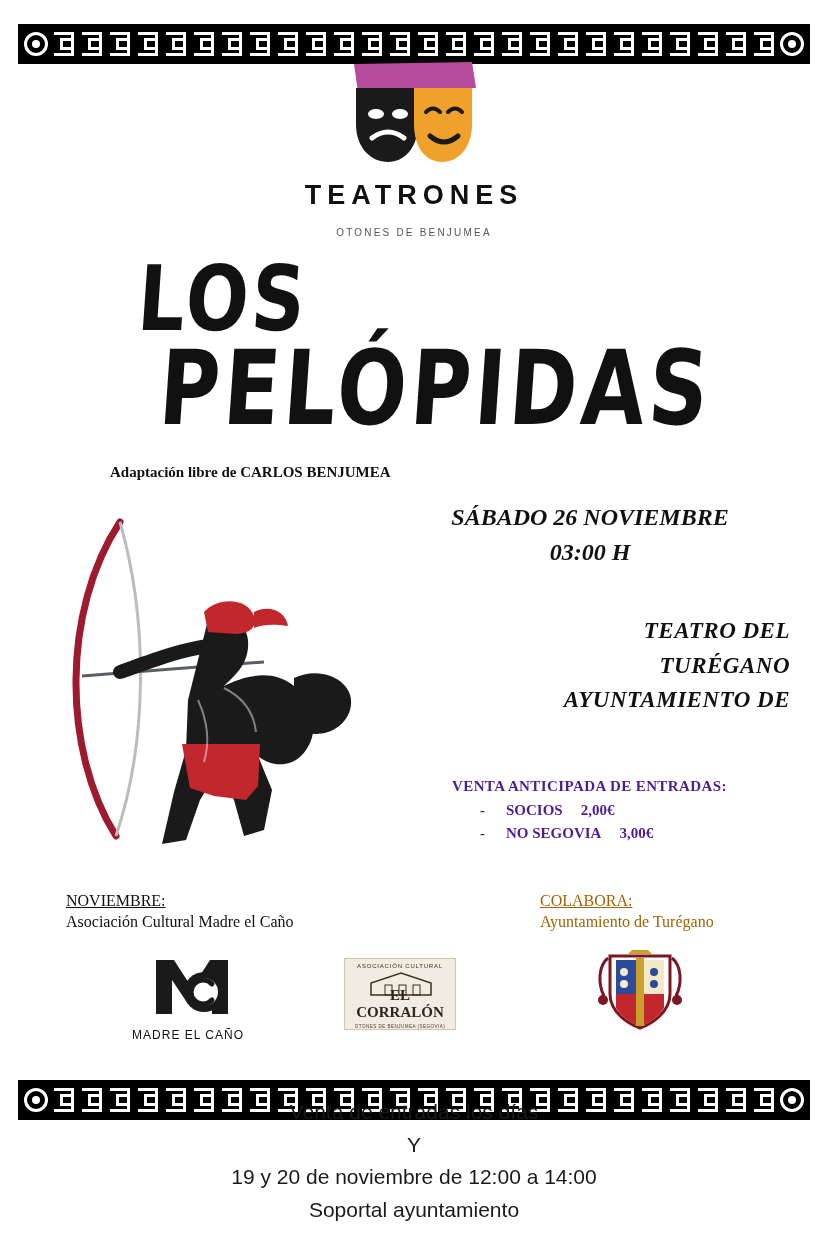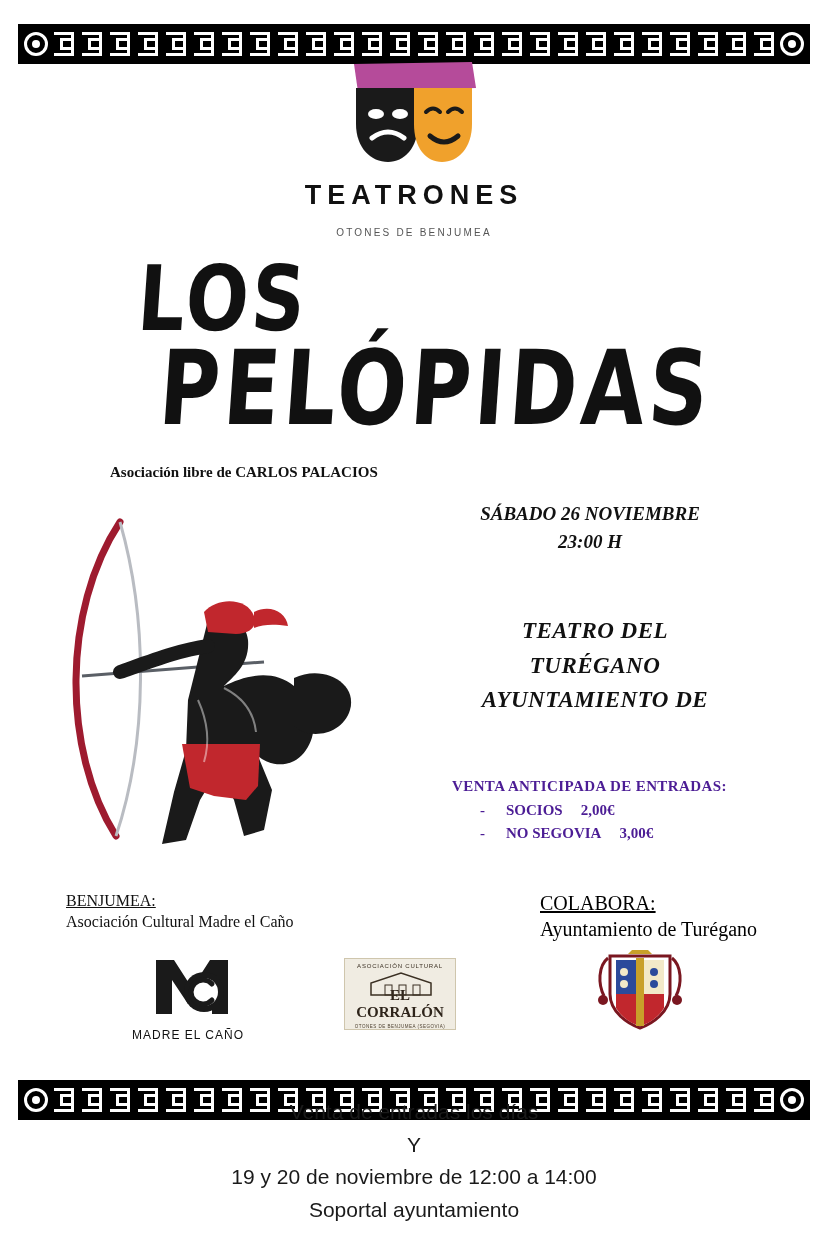--- a/index.html
+++ b/index.html
@@ -163,30 +163,30 @@
 
   
   .date-block {
     position: absolute;
     left: 390px;
     top: 500px;
     width: 400px;
     text-align: center;
     font-style: italic;
     font-weight: bold;
-    font-size: 19px;
+    font-size: 24px;
     line-height: 1.45;
     color: #111;
   }
   .venue-block {
     position: absolute;
     left: 400px;
     top: 614px;
     width: 390px;
-    text-align: center;
+    text-align: right;
     font-style: italic;
     font-weight: bold;
     font-size: 23px;
     line-height: 1.5;
     color: #111;
     letter-spacing: 0.5px;
   }
   .tickets-block {
     position: absolute;
     left: 452px;
@@ -224,22 +224,22 @@
     position: absolute;
     left: 66px;
     top: 892px;
     font-size: 16px;
     color: #111;
   }
   .credits-right {
     position: absolute;
     left: 540px;
     top: 892px;
-    font-size: 20px;
-    color: #000000;
+    font-size: 16px;
+    color: #a16207;
   }
   .credit-head {
     text-decoration: underline;
     margin-bottom: 3px;
   }
 
   
   .logo-madre {
     position: absolute;
     left: 108px;
@@ -362,21 +362,21 @@
     </div>
     <div class="brand-name">TEATRONES</div>
     <div class="brand-sub">OTONES DE BENJUMEA</div>
   </div>
 
   <div class="title-box">
     <div class="title-line1">LOS</div>
     <div class="title-line2">PELÓPIDAS</div>
   </div>
 
-  <div class="adaptacion">Asociación libre de CARLOS PALACIOS</div>
+  <div class="adaptacion">Adaptación libre de CARLOS BENJUMEA</div>
 
   <div class="archer">
     <svg width="320" height="390" viewBox="0 0 320 390" xmlns="http://www.w3.org/2000/svg">
 
       <path d="M62,22 C4,110 4,250 58,336" stroke="#9e1b2f" stroke-width="7" fill="none" stroke-linecap="round"></path>
       <path d="M62,22 C90,120 90,240 58,336" stroke="#b9bcc2" stroke-width="3" fill="none"></path>
 
       <path d="M24,176 L206,162" stroke="#5a5f66" stroke-width="3" fill="none"></path>
 
       <path d="M150,120 C168,112 188,120 190,140 C192,164 176,176 166,186
@@ -394,21 +394,21 @@
 
       <path d="M166,188 C186,198 196,214 198,232" stroke="#ffffff" stroke-width="2" fill="none" opacity="0.45"></path>
       <path d="M140,200 C150,222 152,242 146,262" stroke="#ffffff" stroke-width="2" fill="none" opacity="0.45"></path>
 
       <path d="M150,146 C122,150 96,160 62,172" stroke="#1a1a1a" stroke-width="14" fill="none" stroke-linecap="round"></path>
     </svg>
   </div>
 
   <div class="date-block">
     <div>SÁBADO 26 NOVIEMBRE</div>
-    <div>23:00 H</div>
+    <div>03:00 H</div>
   </div>
 
   <div class="venue-block">
     <div>TEATRO DEL</div>
     <div>TURÉGANO</div>
     <div>AYUNTAMIENTO DE</div>
   </div>
 
   <div class="tickets-block">
     <div class="tickets-title">VENTA ANTICIPADA DE ENTRADAS:</div>
@@ -420,21 +420,21 @@
       </li>
       <li>
         <span class="dash">-</span>
         <span>NO SEGOVIA</span>
         <span>3,00€</span>
       </li>
     </ul>
   </div>
 
   <div class="credits-left">
-    <div class="credit-head">BENJUMEA:</div>
+    <div class="credit-head">NOVIEMBRE:</div>
     <div>Asociación Cultural Madre el Caño</div>
   </div>
   <div class="credits-right">
     <div class="credit-head">COLABORA:</div>
     <div>Ayuntamiento de Turégano</div>
   </div>
 
   <div class="logo-madre">
     <svg width="96" height="68" viewBox="0 0 96 68" xmlns="http://www.w3.org/2000/svg">
       <path d="M8,62 L8,8 L26,8 L44,36 L62,8 L80,8 L80,62 L64,62 L64,28 L48,52 L40,52 L24,28 L24,62 Z" fill="#1a1a1a"></path>

